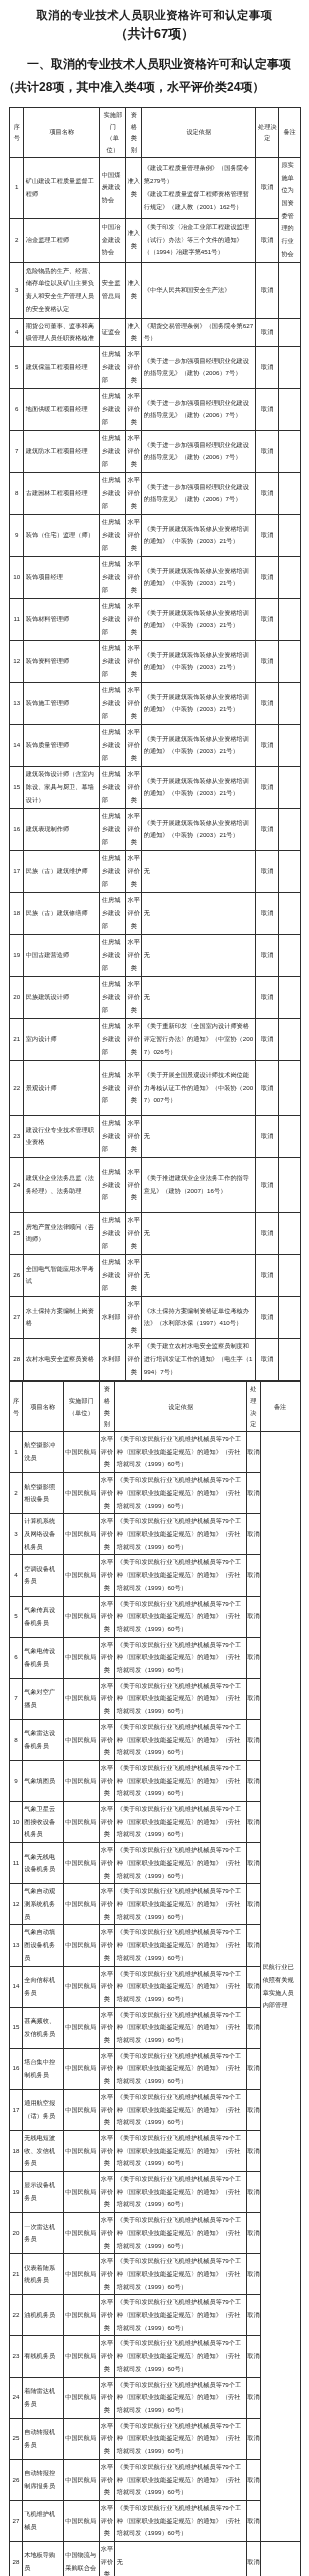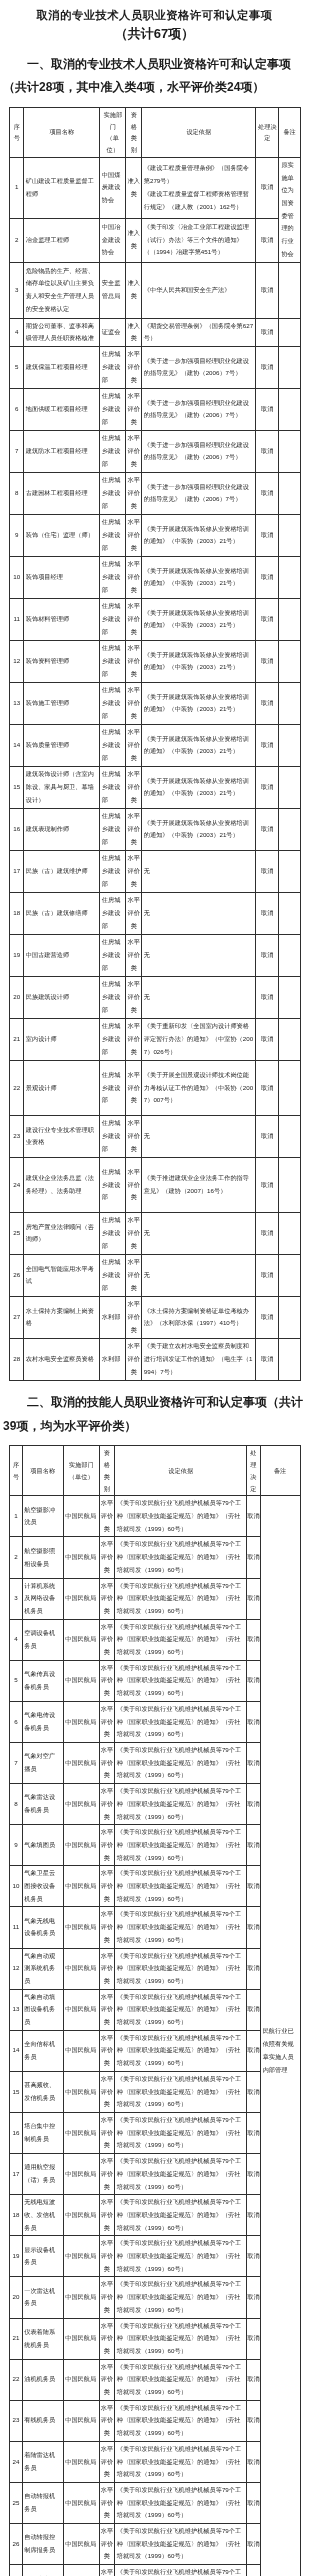--- a/index.html
+++ b/index.html
@@ -326,21 +326,20 @@
             <td class="c-cat">水平评价类</td>
             <td class="c-basis">《关于建立农村水电安全监察员制度和进行培训发证工作的通知》（电生字（1994）7号）</td>
             <td class="c-dec">取消</td>
             <td class="c-remark"></td>
           </tr>
         </tbody>
       </table>
   </div>
 
   <div>
-    <div class="sec-heading">二、取消的技能人员职业资格许可和认定事项（共计39项，均为水平评价类）</div>
     <table class="t2">
         <colgroup>
           <col style="width: 12.4px;">
           <col style="width: 41px;">
           <col style="width: 36px;">
           <col style="width: 15.5px;">
           <col style="width: 132px;">
           <col style="width: 13.4px;">
           <col style="width: 40px;">
         </colgroup>

